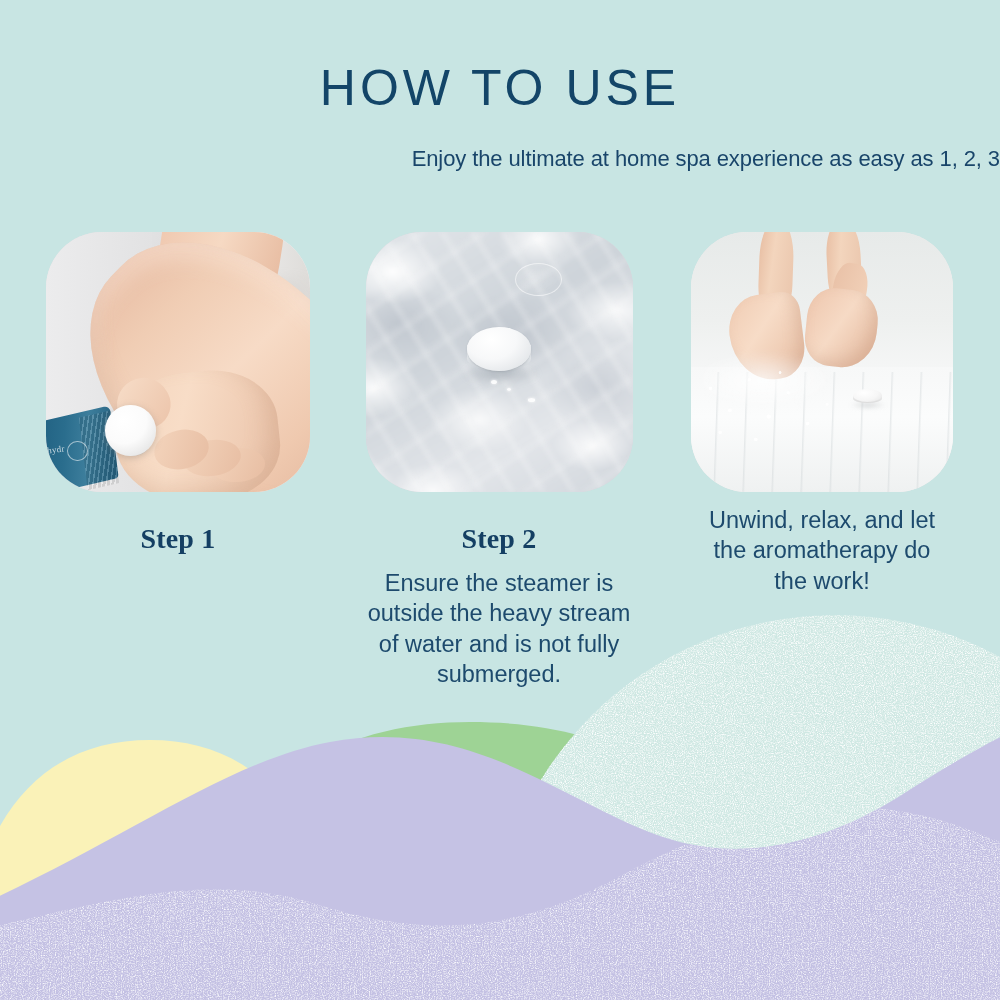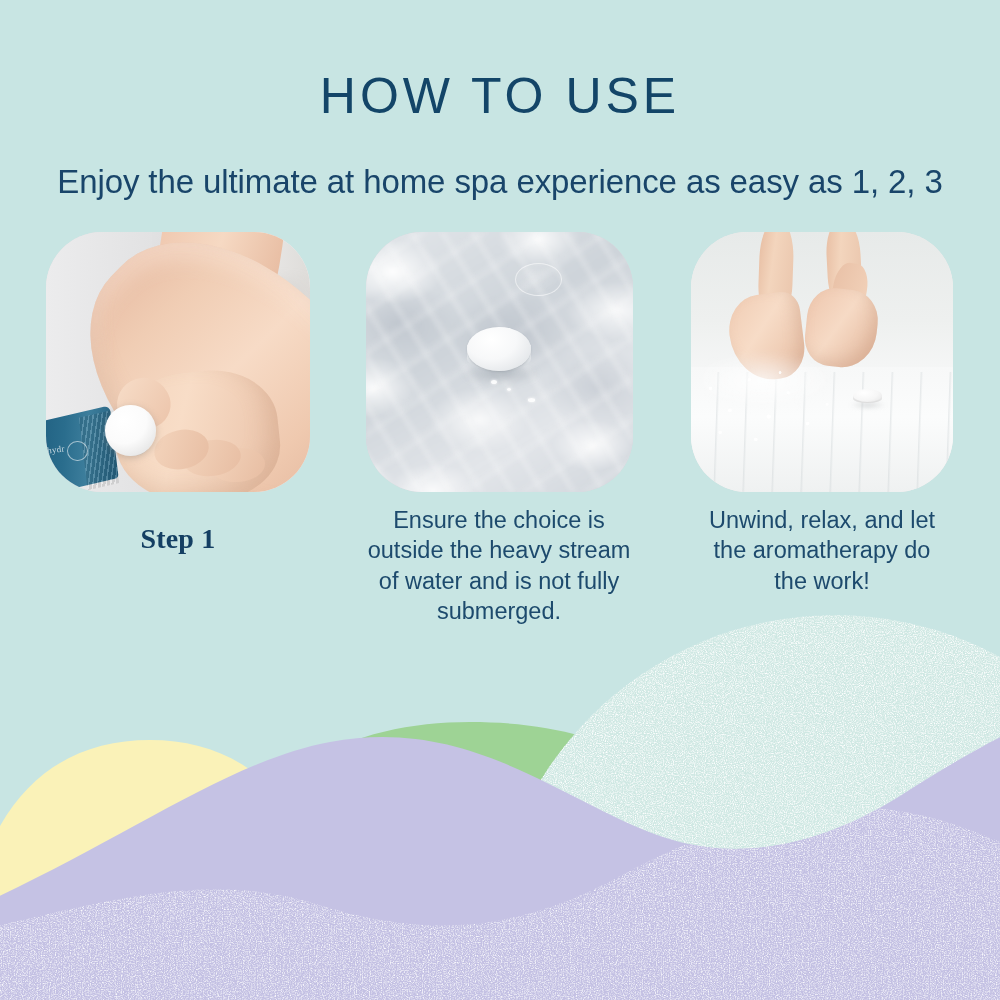--- a/index.html
+++ b/index.html
@@ -31,38 +31,39 @@
   
   .header-block {
     position: absolute;
     left: 0;
     top: 0;
     width: 1000px;
     text-align: center;
     z-index: 5;
   }
   .title {
-    margin: 12px;
+    margin: 4px;
     padding-top: 57px;
     font-family: "Liberation Sans", sans-serif;
     font-size: 50px;
     font-weight: 400;
     letter-spacing: 4.0px;
     color: #134568;
     line-height: 1.1;
   }
   .subtitle {
     margin: 0;
     padding-top: 26px;
     font-family: "Liberation Sans", sans-serif;
-    font-size: 33px;
+    font-size: 22px;
     font-weight: 400;
     letter-spacing: -0.1px;
     color: #19456a;
     line-height: 1.2;
+    text-align: right;
   }
 
   
   .steps-row {
     position: absolute;
     left: 0;
     top: 232px;
     width: 1000px;
     display: flex;
     justify-content: center;
@@ -522,21 +523,22 @@
         <div class="p2-ripples"></div>
         <div class="p2-caustic"></div>
         <div class="p2-bubble"></div>
         <div class="p2-puck-shadow"></div>
         <div class="p2-puck-side"></div>
         <div class="p2-puck"></div>
         <div class="p2-drop1"></div>
         <div class="p2-drop2"></div>
         <div class="p2-drop3"></div>
       </div>
-      <p class="step-body">Ensure the choice is outside the heavy stream of water and is not fully submerged.</p>
+      <h2 class="step-label">Step 2</h2>
+      <p class="step-body">Ensure the steamer is outside the heavy stream of water and is not fully submerged.</p>
     </div>
 
     <div class="step step-3">
       <div class="photo p3">
         <div class="p3-bg"></div>
         <div class="p3-wall"></div>
         <div class="p3-floor"></div>
         <div class="p3-tiles"></div>
         <div class="p3-leg1"></div>
         <div class="p3-leg2"></div>

